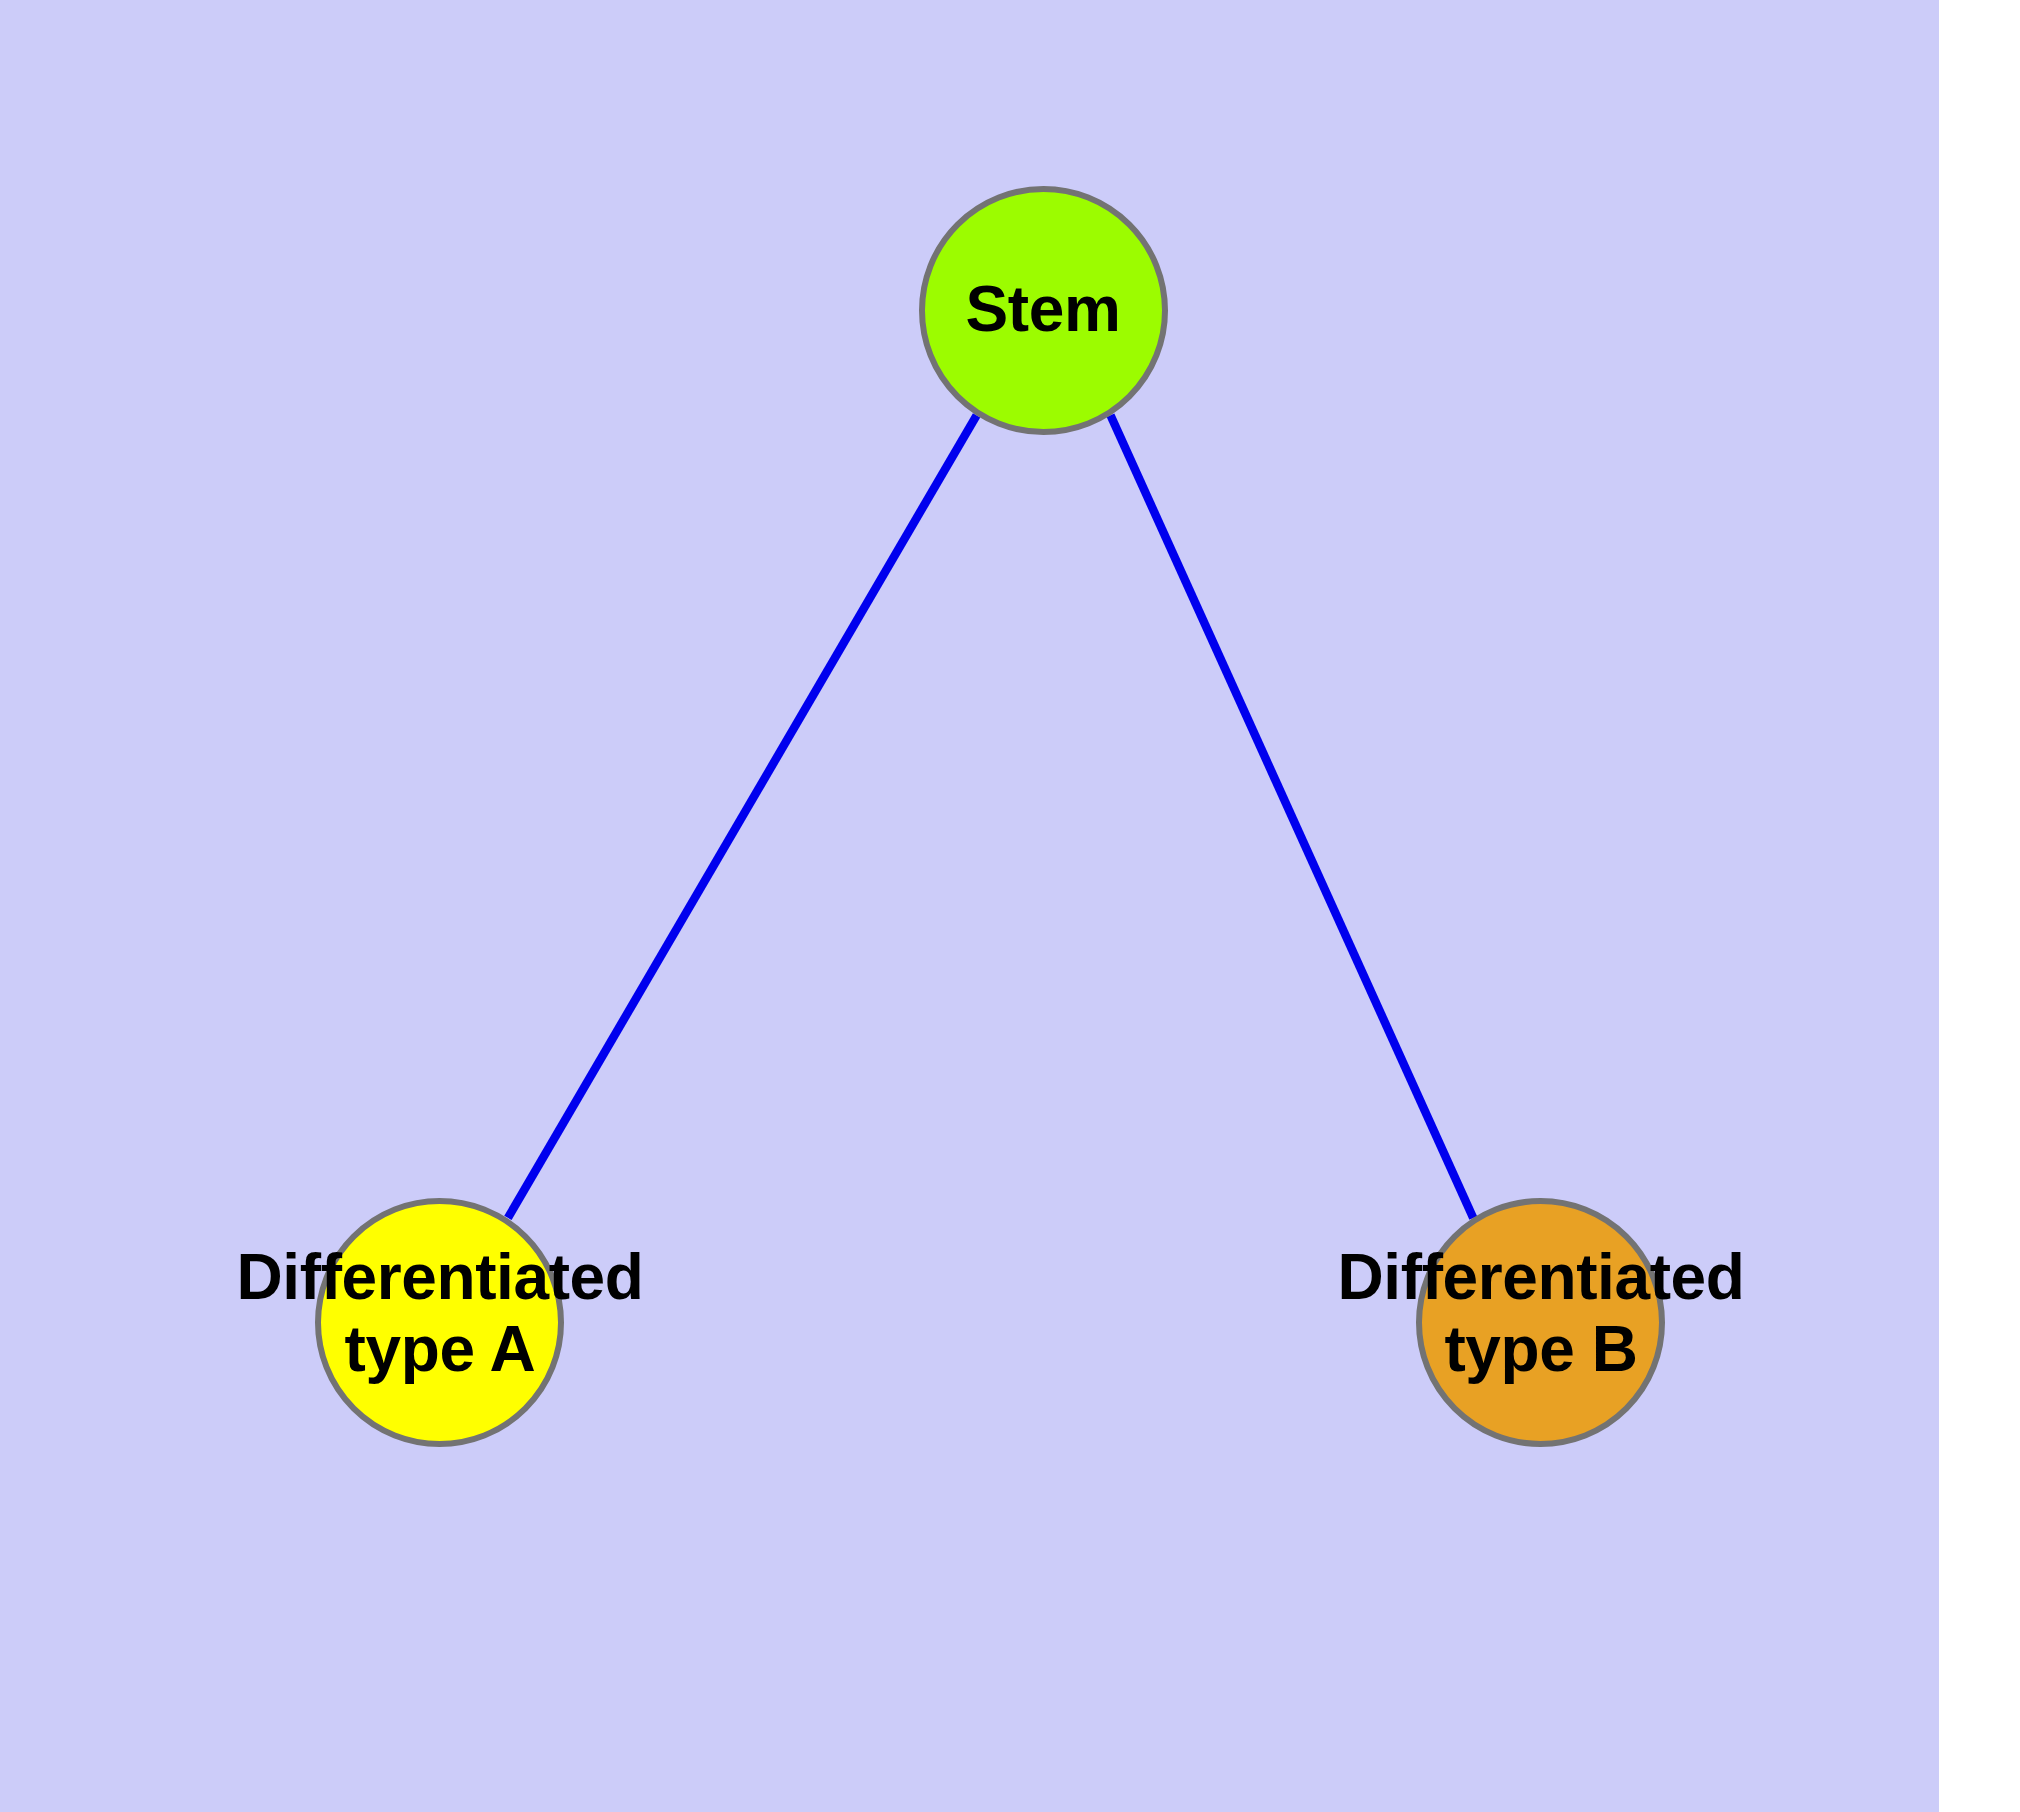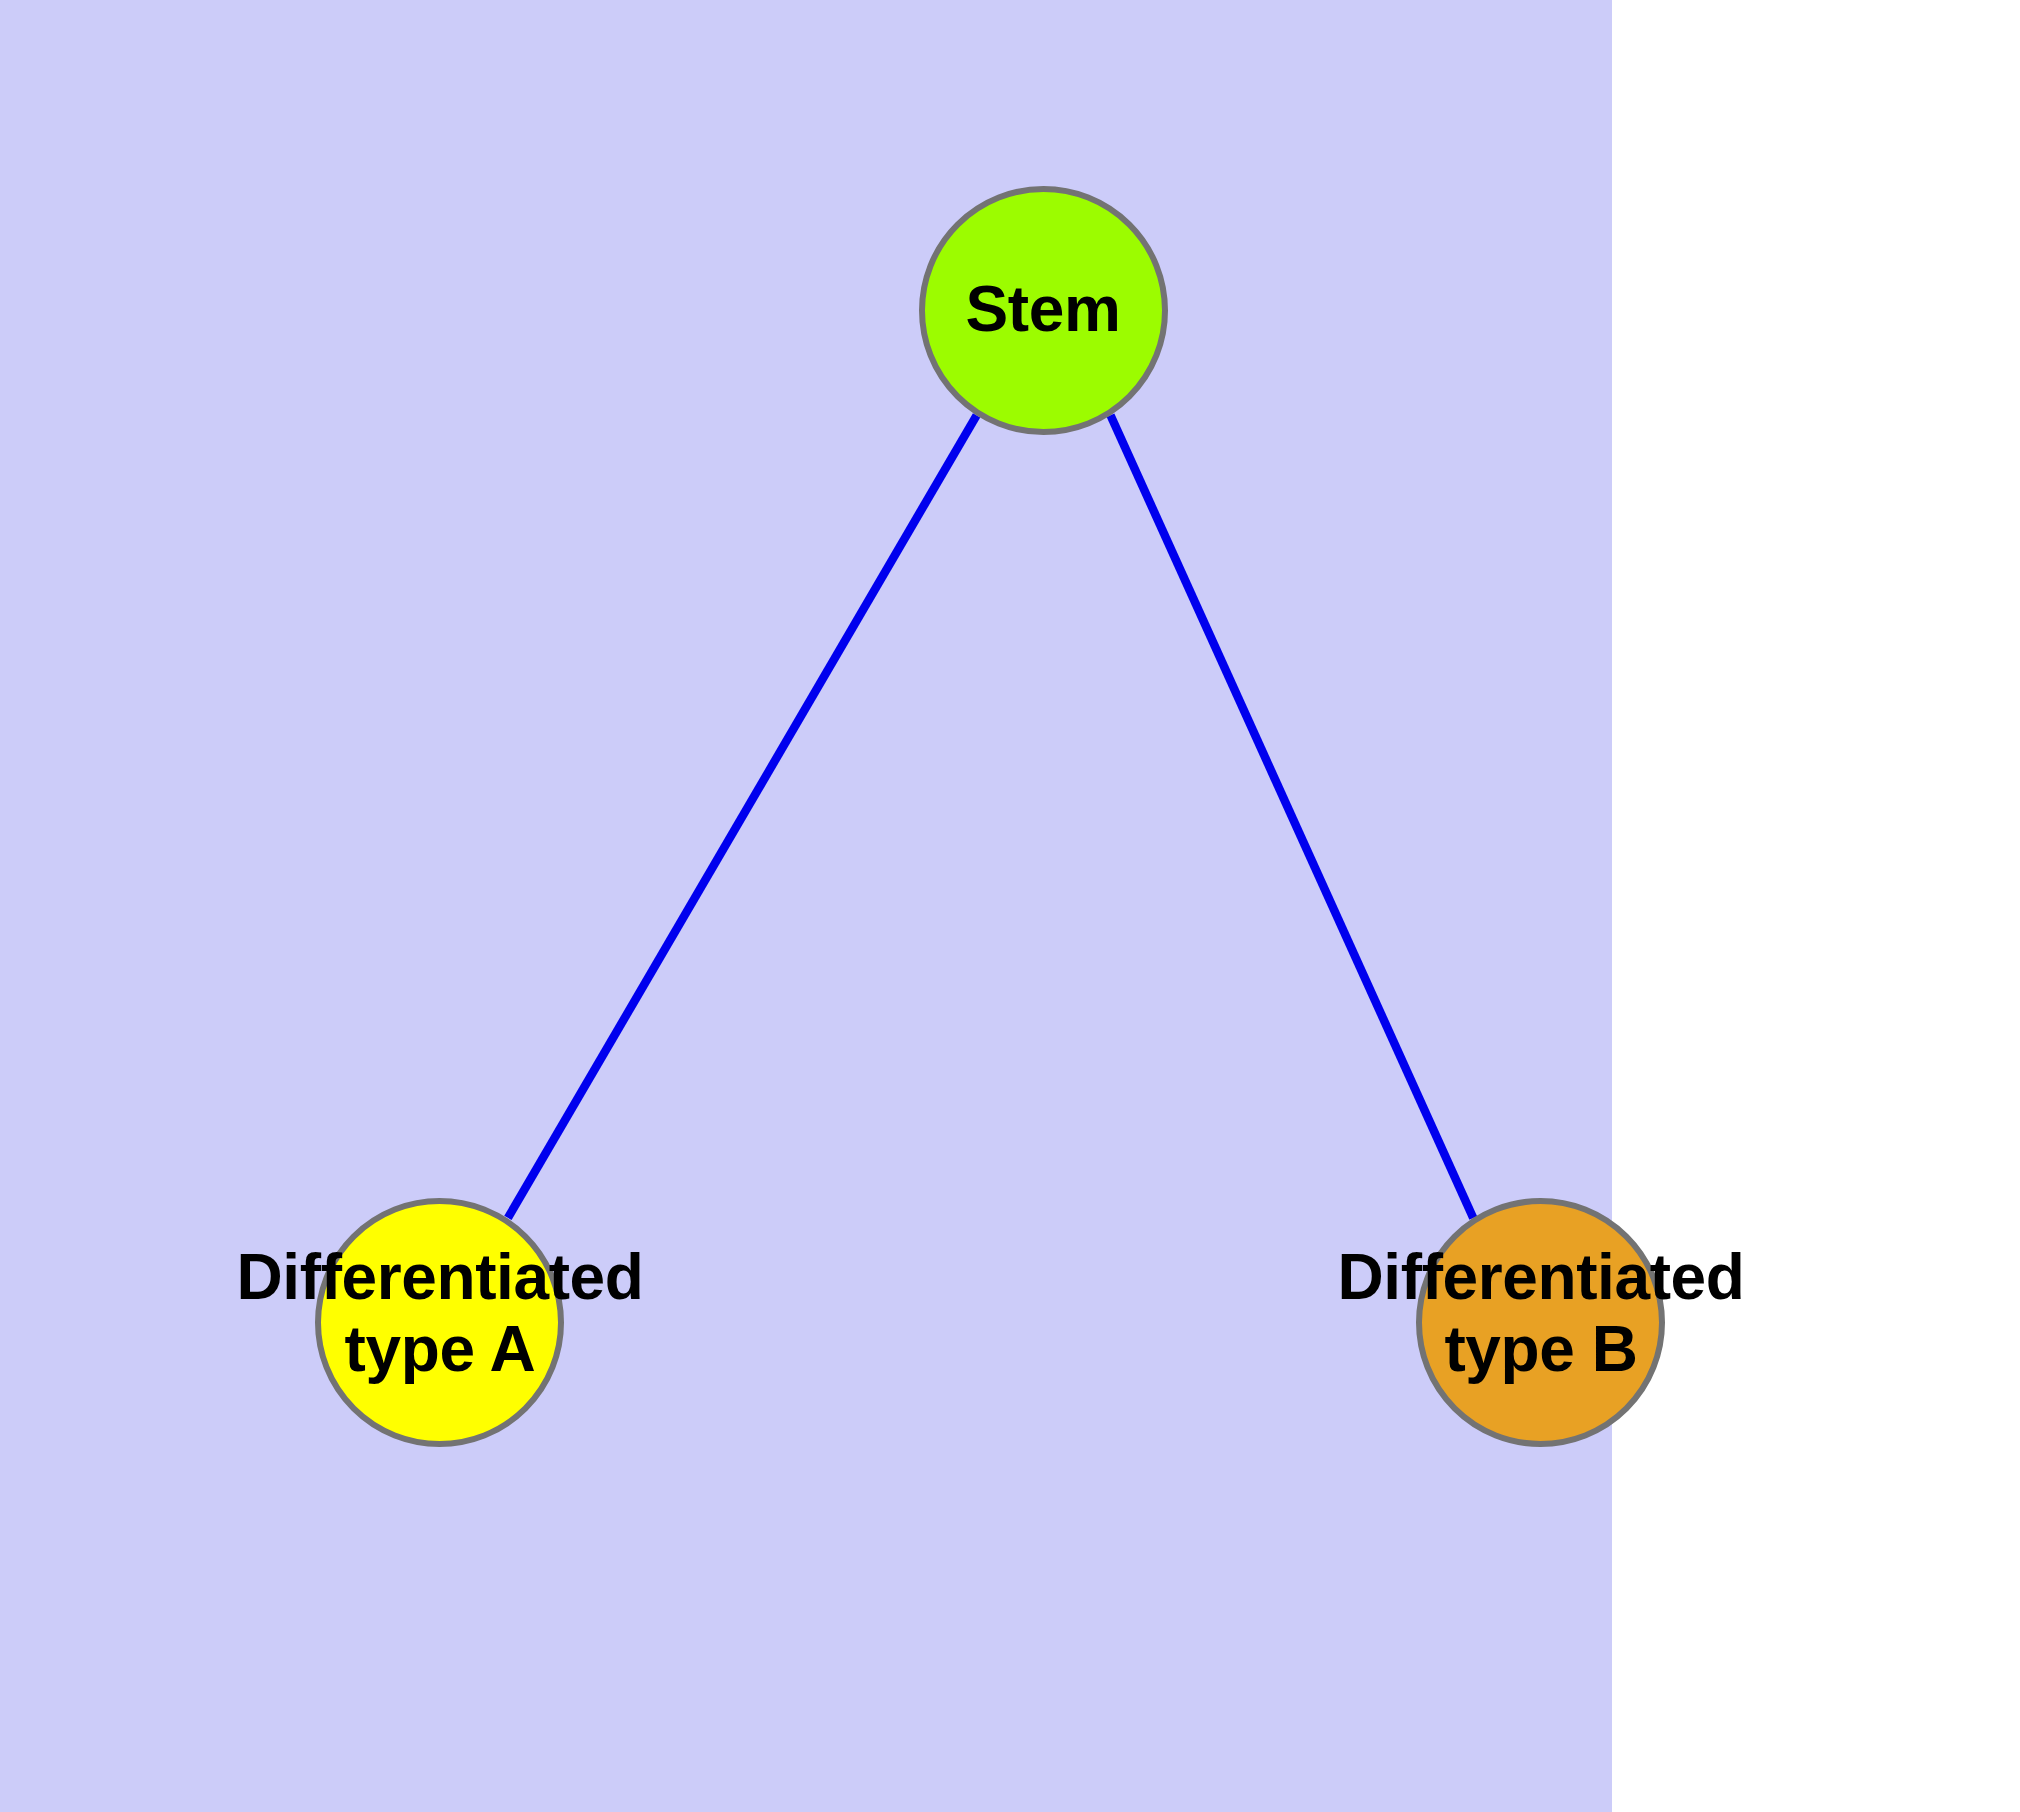--- a/index.html
+++ b/index.html
@@ -8,21 +8,21 @@
     padding: 0;
   }
   body {
     width: 2021px;
     height: 1812px;
     overflow: hidden;
     font-family: "Liberation Sans", sans-serif;
   }
   #graph-canvas {
     position: relative;
-    width: 1612px;
+    width: 1939px;
     height: 1812px;
     background: #ccccf9;
   }
   #edge-layer {
     position: absolute;
     left: 0;
     top: 0;
     width: 2021px;
     height: 1812px;
   }

